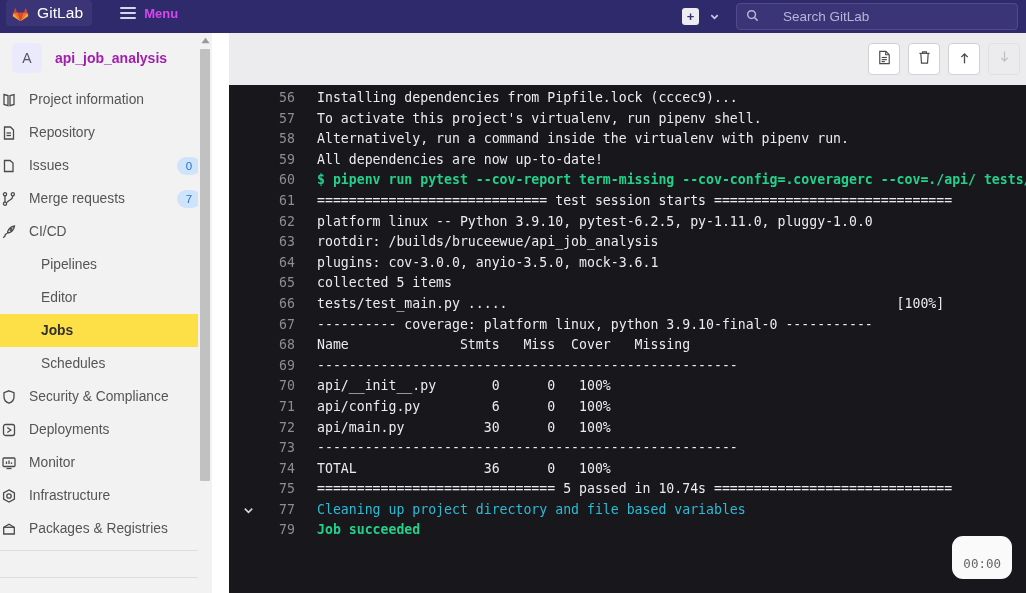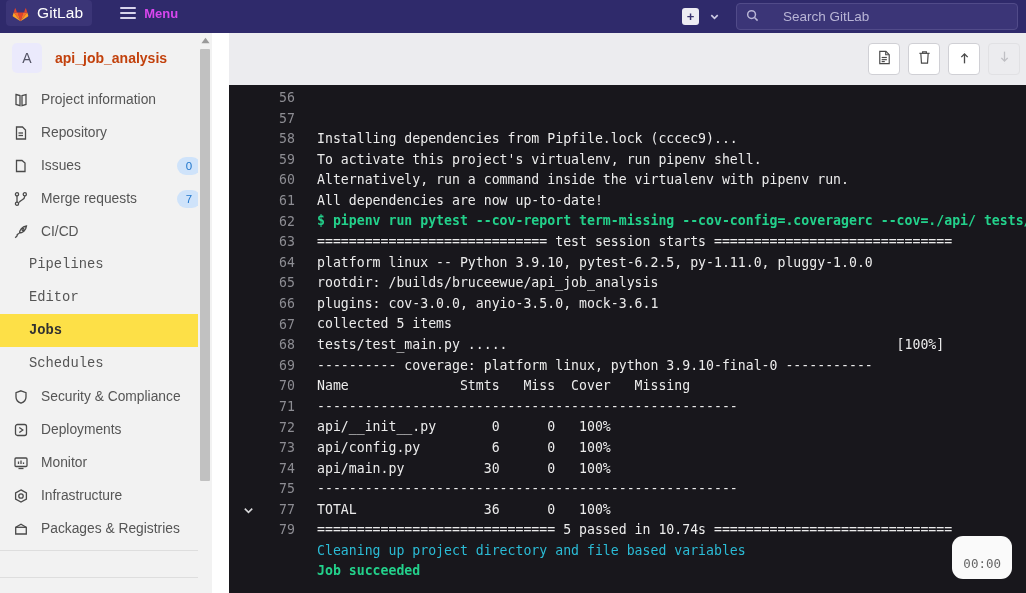--- a/index.html
+++ b/index.html
@@ -68,35 +68,35 @@
   .proj-head {
     display: flex; align-items: center; gap: 13px;
     height: 50px; padding: 0 12px;
   }
   .proj-avatar {
     width: 30px; height: 30px; border-radius: 5px;
     background: #ebeafc; color: #535364;
     display: flex; align-items: center; justify-content: center;
     font-size: 14px;
   }
-  .proj-name { font-size: 14px; font-weight: bold; color: #c2410c; }
+  .proj-name { font-size: 14px; font-weight: bold; color: #a21caf; }
 
   .nav-item {
     display: flex; align-items: center;
-    height: 33px; padding-left: 12px; padding-right: 10px;
+    height: 33px; padding-right: 10px;
     color: #555; font-size: 13.8px;
     position: relative;
   }
   .nav-item .ico {
     width: 18px; height: 18px; flex: none; margin-right: 11px;
     display: flex; align-items: center; justify-content: center;
   }
   .nav-item .ico svg { stroke: #4a4a4a; fill: none; }
   .nav-item .label { white-space: nowrap; }
-  .nav-item.sub { padding-left: 29px; font-family: Liberation Mono, monospace; }
+  .nav-item.sub { padding-left: 41px; }
   .nav-item.active { background: #fde047; color: #303030; font-weight: bold; }
   .badge {
     margin-left: auto;
     min-width: 24px; height: 18px; padding: 0 7px;
     background: #cfe3fa; color: #1f75cb;
     border-radius: 9px; font-size: 11.5px;
     display: flex; align-items: center; justify-content: center;
   }
   .nav-divider {
     height: 1px; background: #dedede; margin: 5px 0 0 0;
@@ -166,21 +166,21 @@
     width: 22px; flex: none; margin-left: 8px;
     display: flex; align-items: center; justify-content: center;
     height: 20.6px;
   }
   .ln-toggle svg { stroke: #d7d7d9; }
   .ln-num {
     width: 36px; flex: none; text-align: right;
     color: #8d8d93;
     font-family: "DejaVu Sans Mono", "Liberation Mono", monospace;
   }
-  .ln-text { margin-left: 22px; color: #f0f0f0; margin-top: 41px; }
+  .ln-text { margin-left: 22px; color: #f0f0f0; }
   .ln-text.green { color: #23d18b; font-weight: bold; }
   .ln-text.cyan  { color: #2bbcd6; font-weight: normal; }
   .ln-text.plain { color: #ececec; }
 
   .timer-pill {
     position: absolute; right: 14px; bottom: 14px;
     background: #fafafa; color: #666;
     border-radius: 11px;
     padding: 18px 11px 4px;
     font-family: "DejaVu Sans Mono", "Liberation Mono", monospace;

